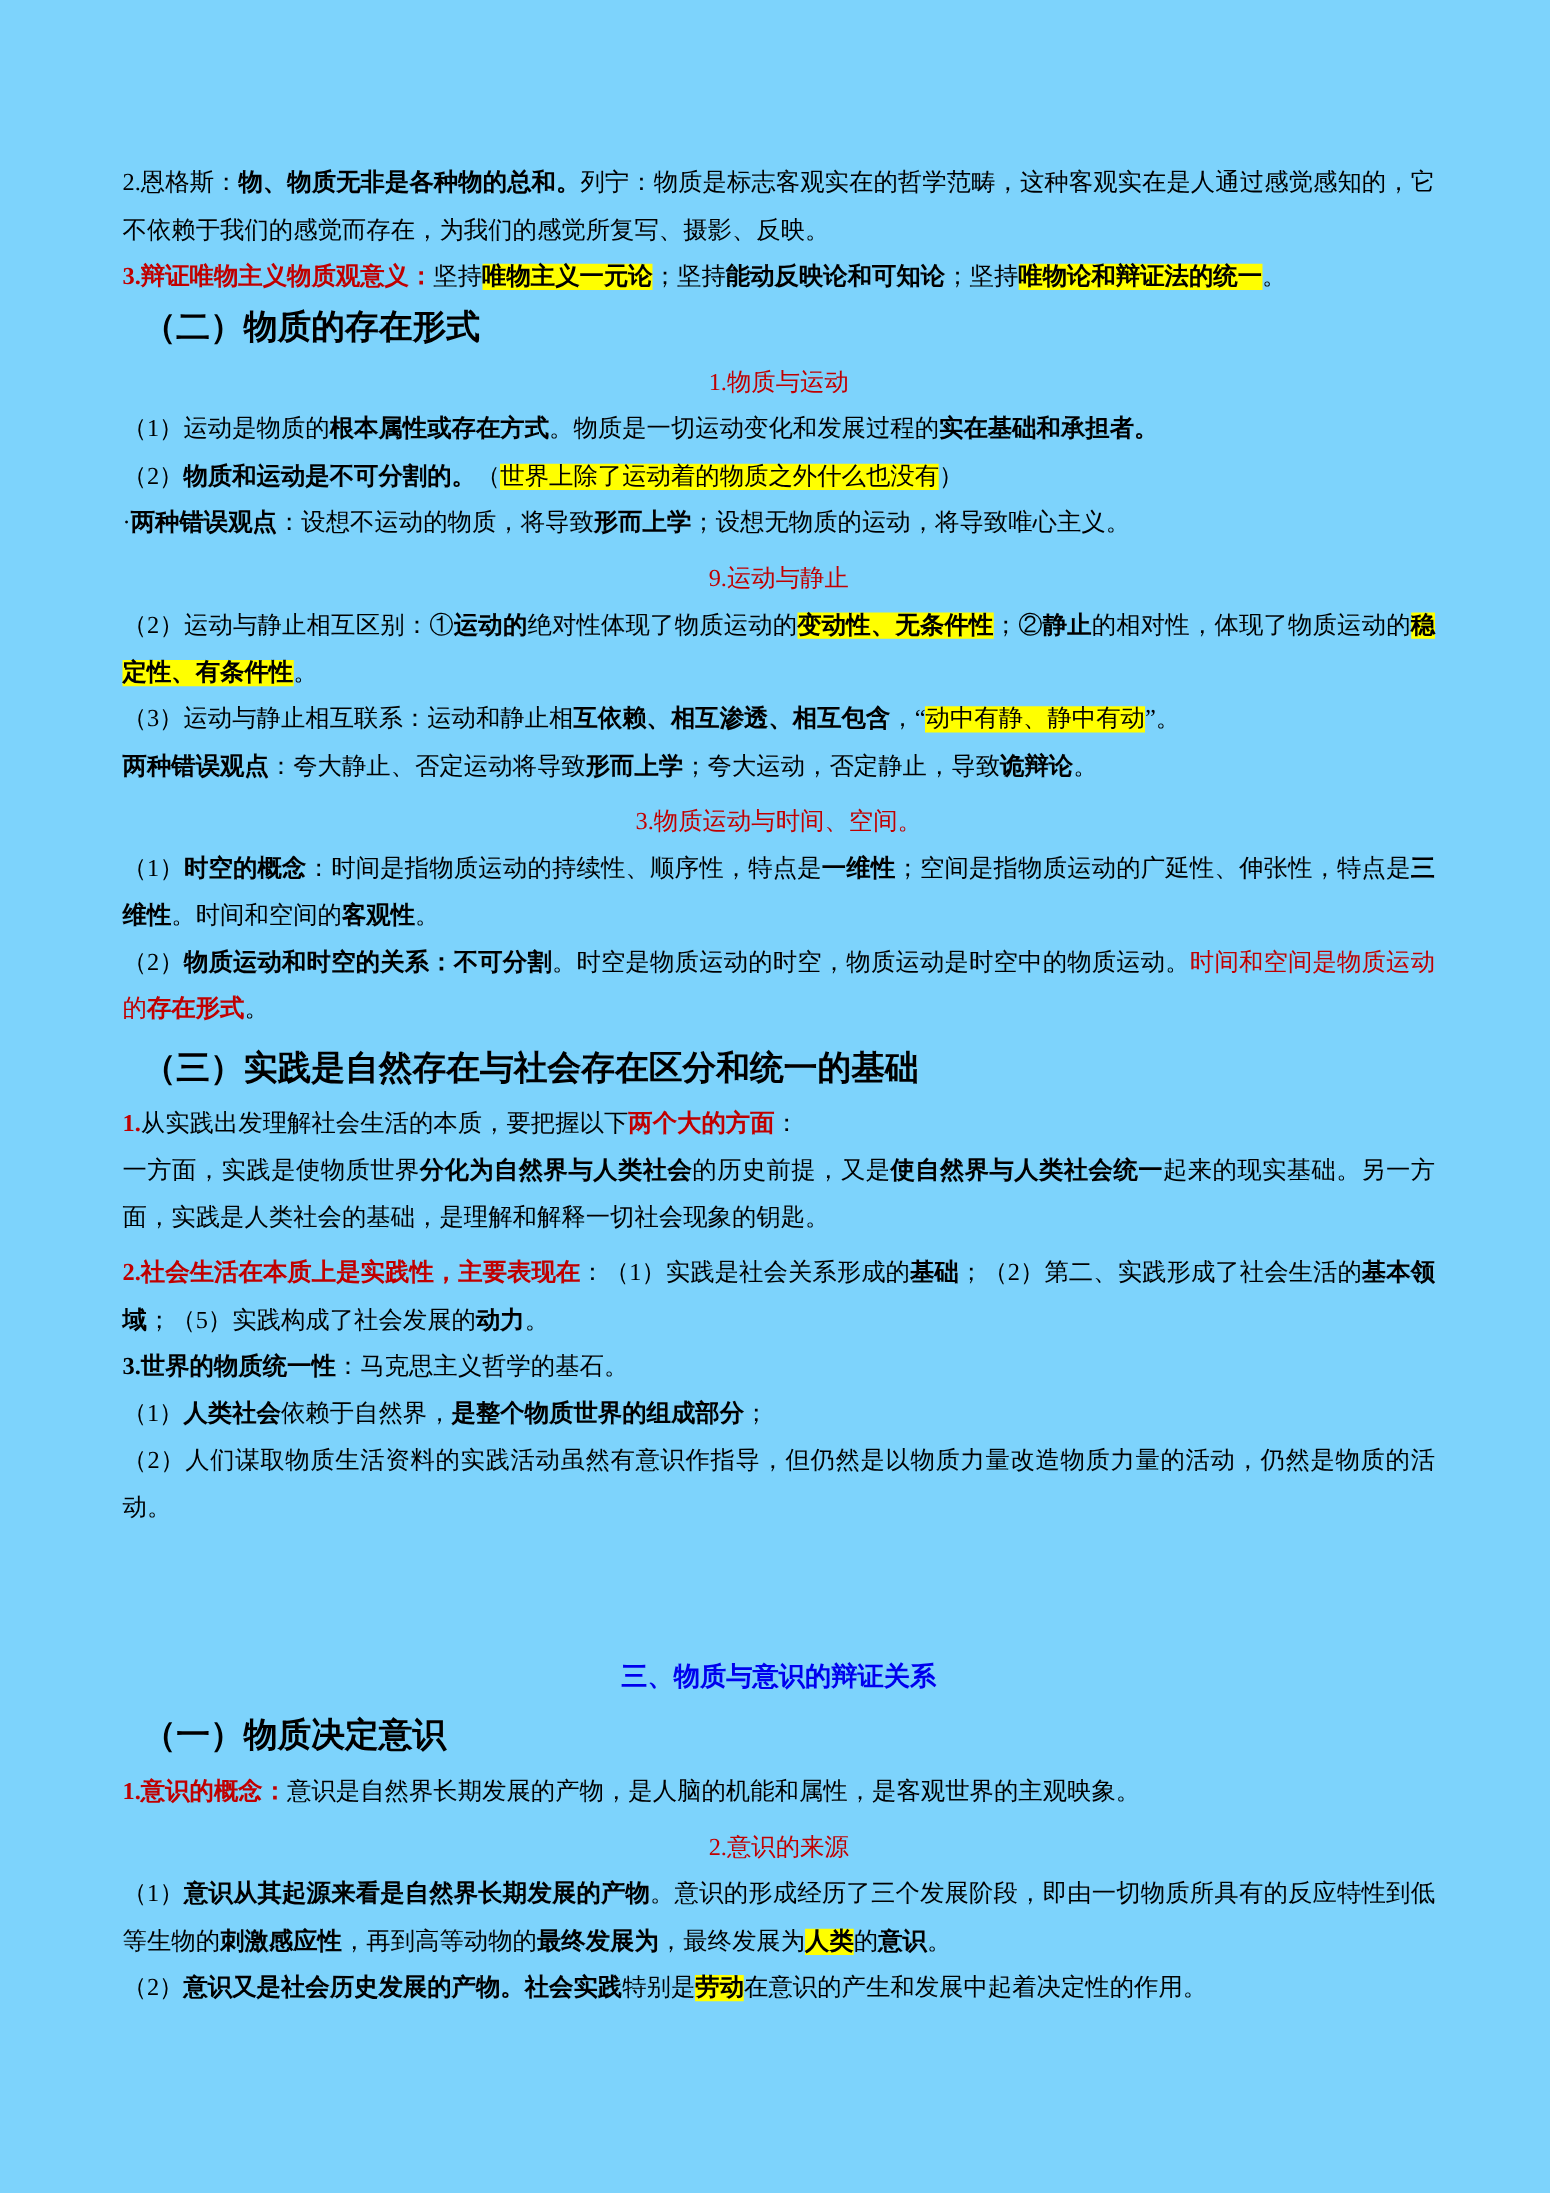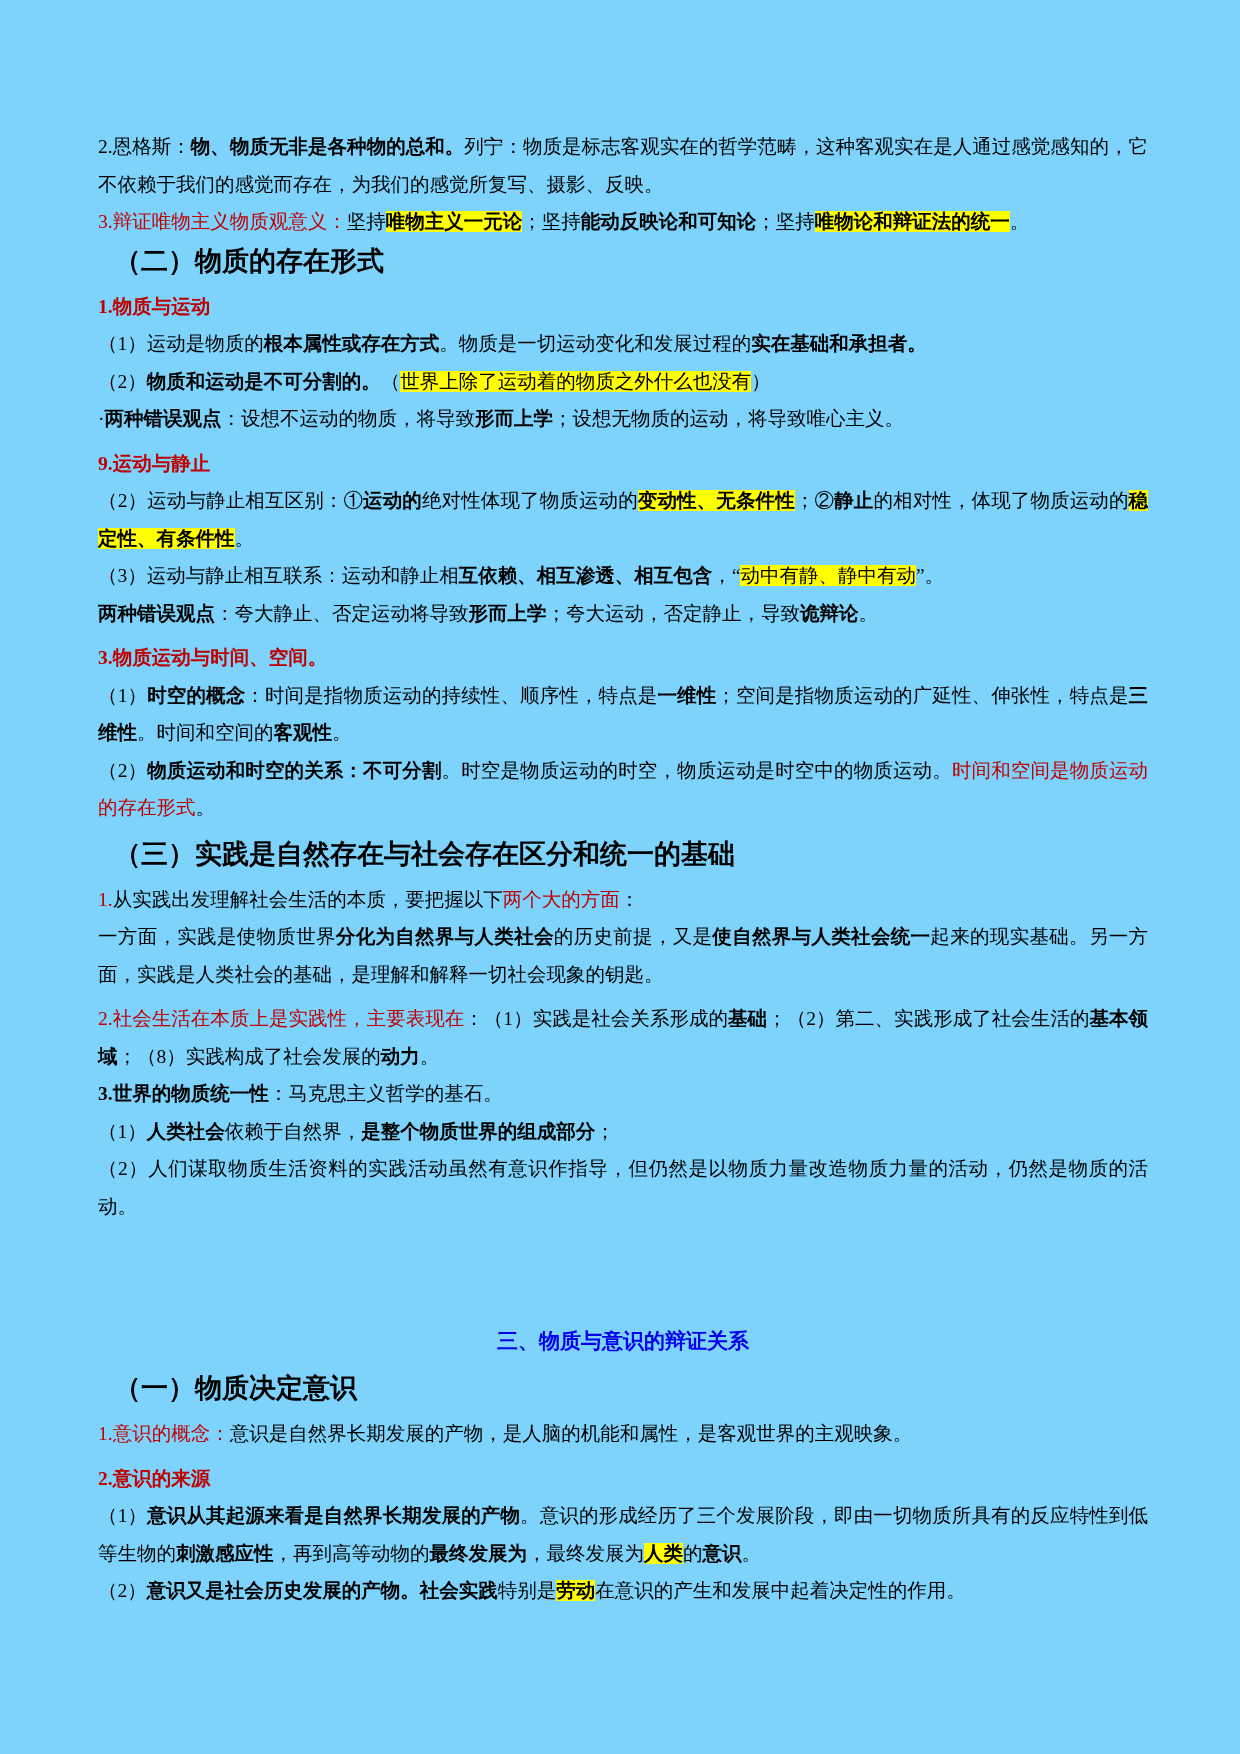--- a/index.html
+++ b/index.html
@@ -35,21 +35,21 @@
   
   .para        { margin: 0 0 0 0; }
 
   
   .sp-sm  { height: 7px; }
   .sp-xxl { height: 96px; }
 
   
   .b   { font-weight: bold; }
   .red { color: #c00000; }
-  .redb{ color: #c00000; font-weight: normal; }
+  .redb{ color: #c00000; font-weight: bold; }
   .hl  { background-color: #ffff00; }
   .hlb { background-color: #ffff00; font-weight: bold; }
 
   
   .h-sec {
     font-size: 27px;
     font-weight: bold;
     line-height: 40px;
     margin: 0;
     padding-left: 16px;
@@ -57,24 +57,25 @@
   .h-blue {
     font-size: 21px;
     font-weight: bold;
     color: #0000ee;
     line-height: 40px;
     margin: 0;
     text-align: center;
   }
   .h-red {
     font-size: 19.5px;
-    font-weight: bold;
+    font-weight: normal;
     color: #c00000;
     line-height: 37.5px;
     margin: 0;
+    text-align: center;
   }
   .idt { padding-left: 16px; }
 </style>
 </head>
 <body>
 
 <div class="page">
   <div class="doc">
 
     <p class="line para"><span>2.恩格斯：</span><span class="b">物、物质无非是各种物的总和。</span><span>列宁：物质是标志客观实在的哲学范畴，这种客观实在是人通过感觉感知的，它不依赖于我们的感觉而存在，为我们的感觉所复写、摄影、反映。</span></p>
@@ -117,21 +118,21 @@
     <p class="h-sec">（三）实践是自然存在与社会存在区分和统一的基础</p>
 
     <div class="sp-sm"></div>
 
     <p class="line para"><span class="redb">1.</span><span>从实践出发理解社会生活的本质，要把握以下</span><span class="redb">两个大的方面</span><span>：</span></p>
 
     <p class="line para"><span>一方面，实践是使物质世界</span><span class="b">分化为自然界与人类社会</span><span>的历史前提，又是</span><span class="b">使自然界与人类社会统一</span><span>起来的现实基础。另一方面，实践是人类社会的基础，是理解和解释一切社会现象的钥匙。</span></p>
 
     <div class="sp-sm"></div>
 
-    <p class="line para idt"><span class="redb">2.社会生活在本质上是实践性，主要表现在</span><span>：（1）实践是社会关系形成的</span><span class="b">基础</span><span>；（2）第二、实践形成了社会生活的</span><span class="b">基本领域</span><span>；（8）实践构成了社会发展的</span><span class="b">动力</span><span>。</span></p>
+    <p class="line para idt"><span class="redb">2.社会生活在本质上是实践性，主要表现在</span><span>：（1）实践是社会关系形成的</span><span class="b">基础</span><span>；（2）第二、实践形成了社会生活的</span><span class="b">基本领域</span><span>；（5）实践构成了社会发展的</span><span class="b">动力</span><span>。</span></p>
 
     <p class="line para"><span class="b">3.世界的物质统一性</span><span>：马克思主义哲学的基石。</span></p>
 
     <p class="line para idt"><span>（1）</span><span class="b">人类社会</span><span>依赖于自然界，</span><span class="b">是整个物质世界的组成部分</span><span>；</span></p>
 
     <p class="line para idt"><span>（2）人们谋取物质生活资料的实践活动虽然有意识作指导，但仍然是以物质力量改造物质力量的活动，仍然是物质的活动。</span></p>
 
     <div class="sp-xxl"></div>
 
     <p class="h-blue">三、物质与意识的辩证关系</p>

